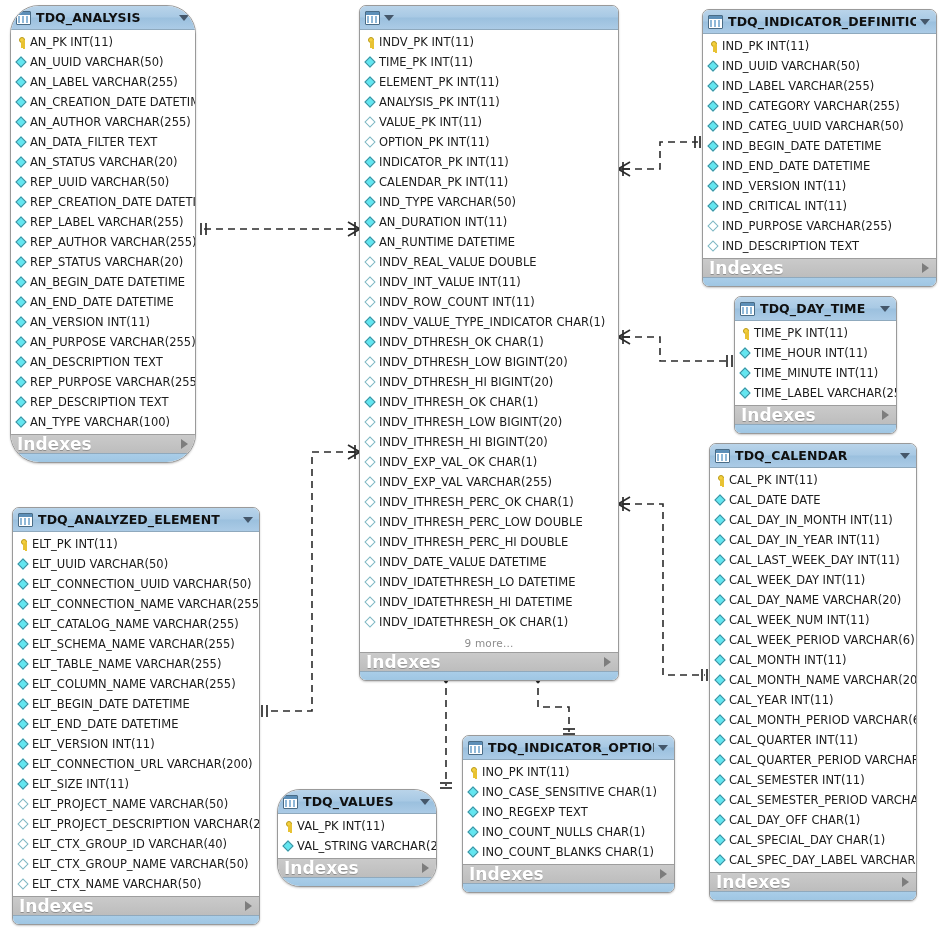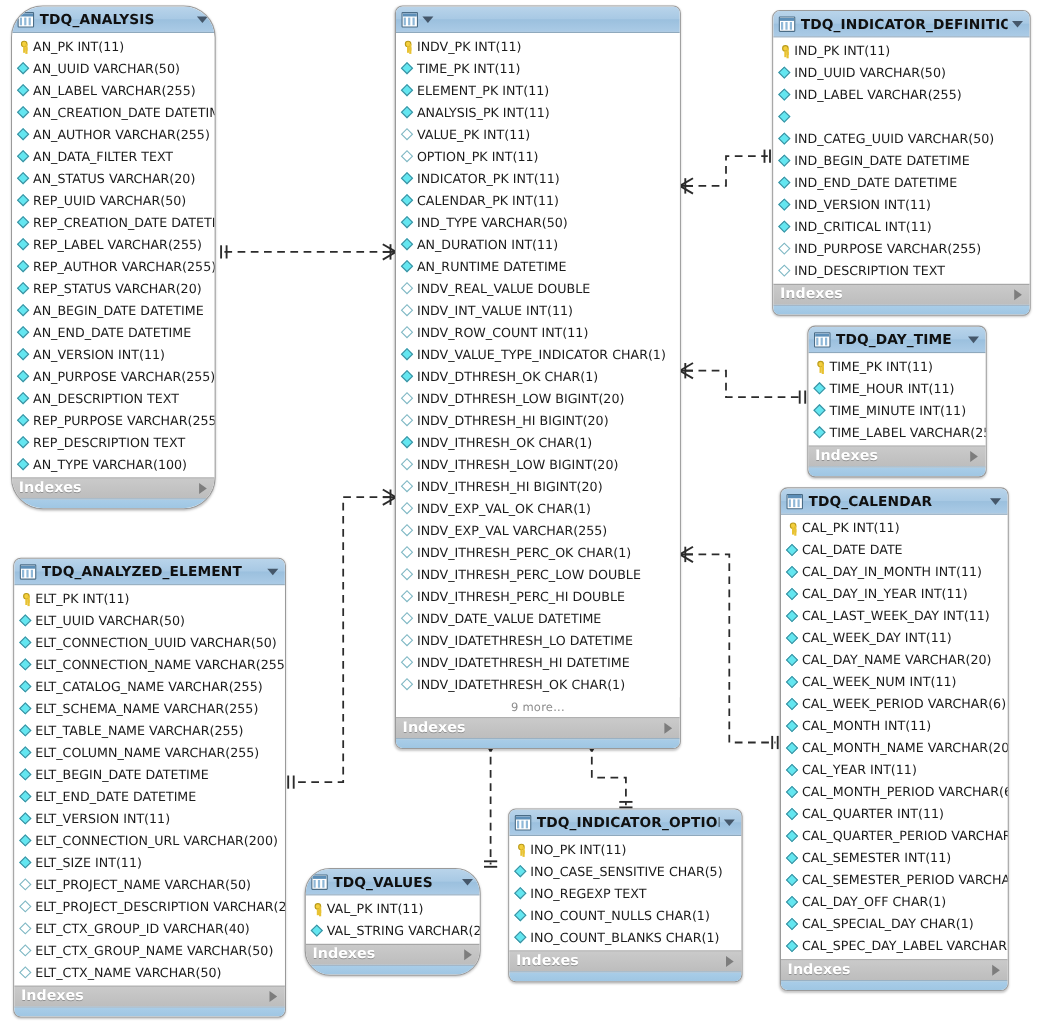--- a/index.html
+++ b/index.html
@@ -86,21 +86,21 @@
     text-align:center;font-size:10.5px;color:#8d8d8d;
     height:18px;line-height:18px;letter-spacing:.2px;
   }
   .idx{
     height:18px;line-height:18px;
     background:linear-gradient(to bottom,#cacaca 0%,#bdbdbd 100%);
     border-top:1px solid #9d9d9d;
     display:flex;align-items:center;padding:0 7px 0 6px;
   }
   .idx .ilabel{
-    flex:1 1 auto;font-size:13px;font-weight:bold;color:#ffffff;
+    flex:1 1 auto;font-size:17px;font-weight:bold;color:#ffffff;
     text-shadow:0 1px 0 rgba(0,0,0,.25);
   }
   .idx .iarrow{
     width:0;height:0;flex:0 0 auto;
     border-top:5px solid transparent;border-bottom:5px solid transparent;
     border-left:7px solid #7d7d7d;
   }
   .foot{
     height:8px;
     background:linear-gradient(to bottom,#a9cde8 0%,#9fc6e3 100%);
@@ -449,20 +449,21 @@
           <div class="col">
             <span class="gl dia"></span>
             <span>IND_UUID VARCHAR(50)</span>
           </div>
           <div class="col">
             <span class="gl dia"></span>
             <span>IND_LABEL VARCHAR(255)</span>
           </div>
           <div class="col">
             <span class="gl dia"></span>
+            <span>IND_CATEGORY VARCHAR(255)</span>
           </div>
           <div class="col">
             <span class="gl dia"></span>
             <span>IND_CATEG_UUID VARCHAR(50)</span>
           </div>
           <div class="col">
             <span class="gl dia"></span>
             <span>IND_BEGIN_DATE DATETIME</span>
           </div>
           <div class="col">
@@ -730,21 +731,21 @@
           <span class="tname">TDQ_INDICATOR_OPTIONS</span>
           <span class="caret"></span>
         </div>
         <div class="cols">
           <div class="col">
             <span class="gl key"></span>
             <span>INO_PK INT(11)</span>
           </div>
           <div class="col">
             <span class="gl dia"></span>
-            <span>INO_CASE_SENSITIVE CHAR(5)</span>
+            <span>INO_CASE_SENSITIVE CHAR(1)</span>
           </div>
           <div class="col">
             <span class="gl dia"></span>
             <span>INO_REGEXP TEXT</span>
           </div>
           <div class="col">
             <span class="gl dia"></span>
             <span>INO_COUNT_NULLS CHAR(1)</span>
           </div>
           <div class="col">

